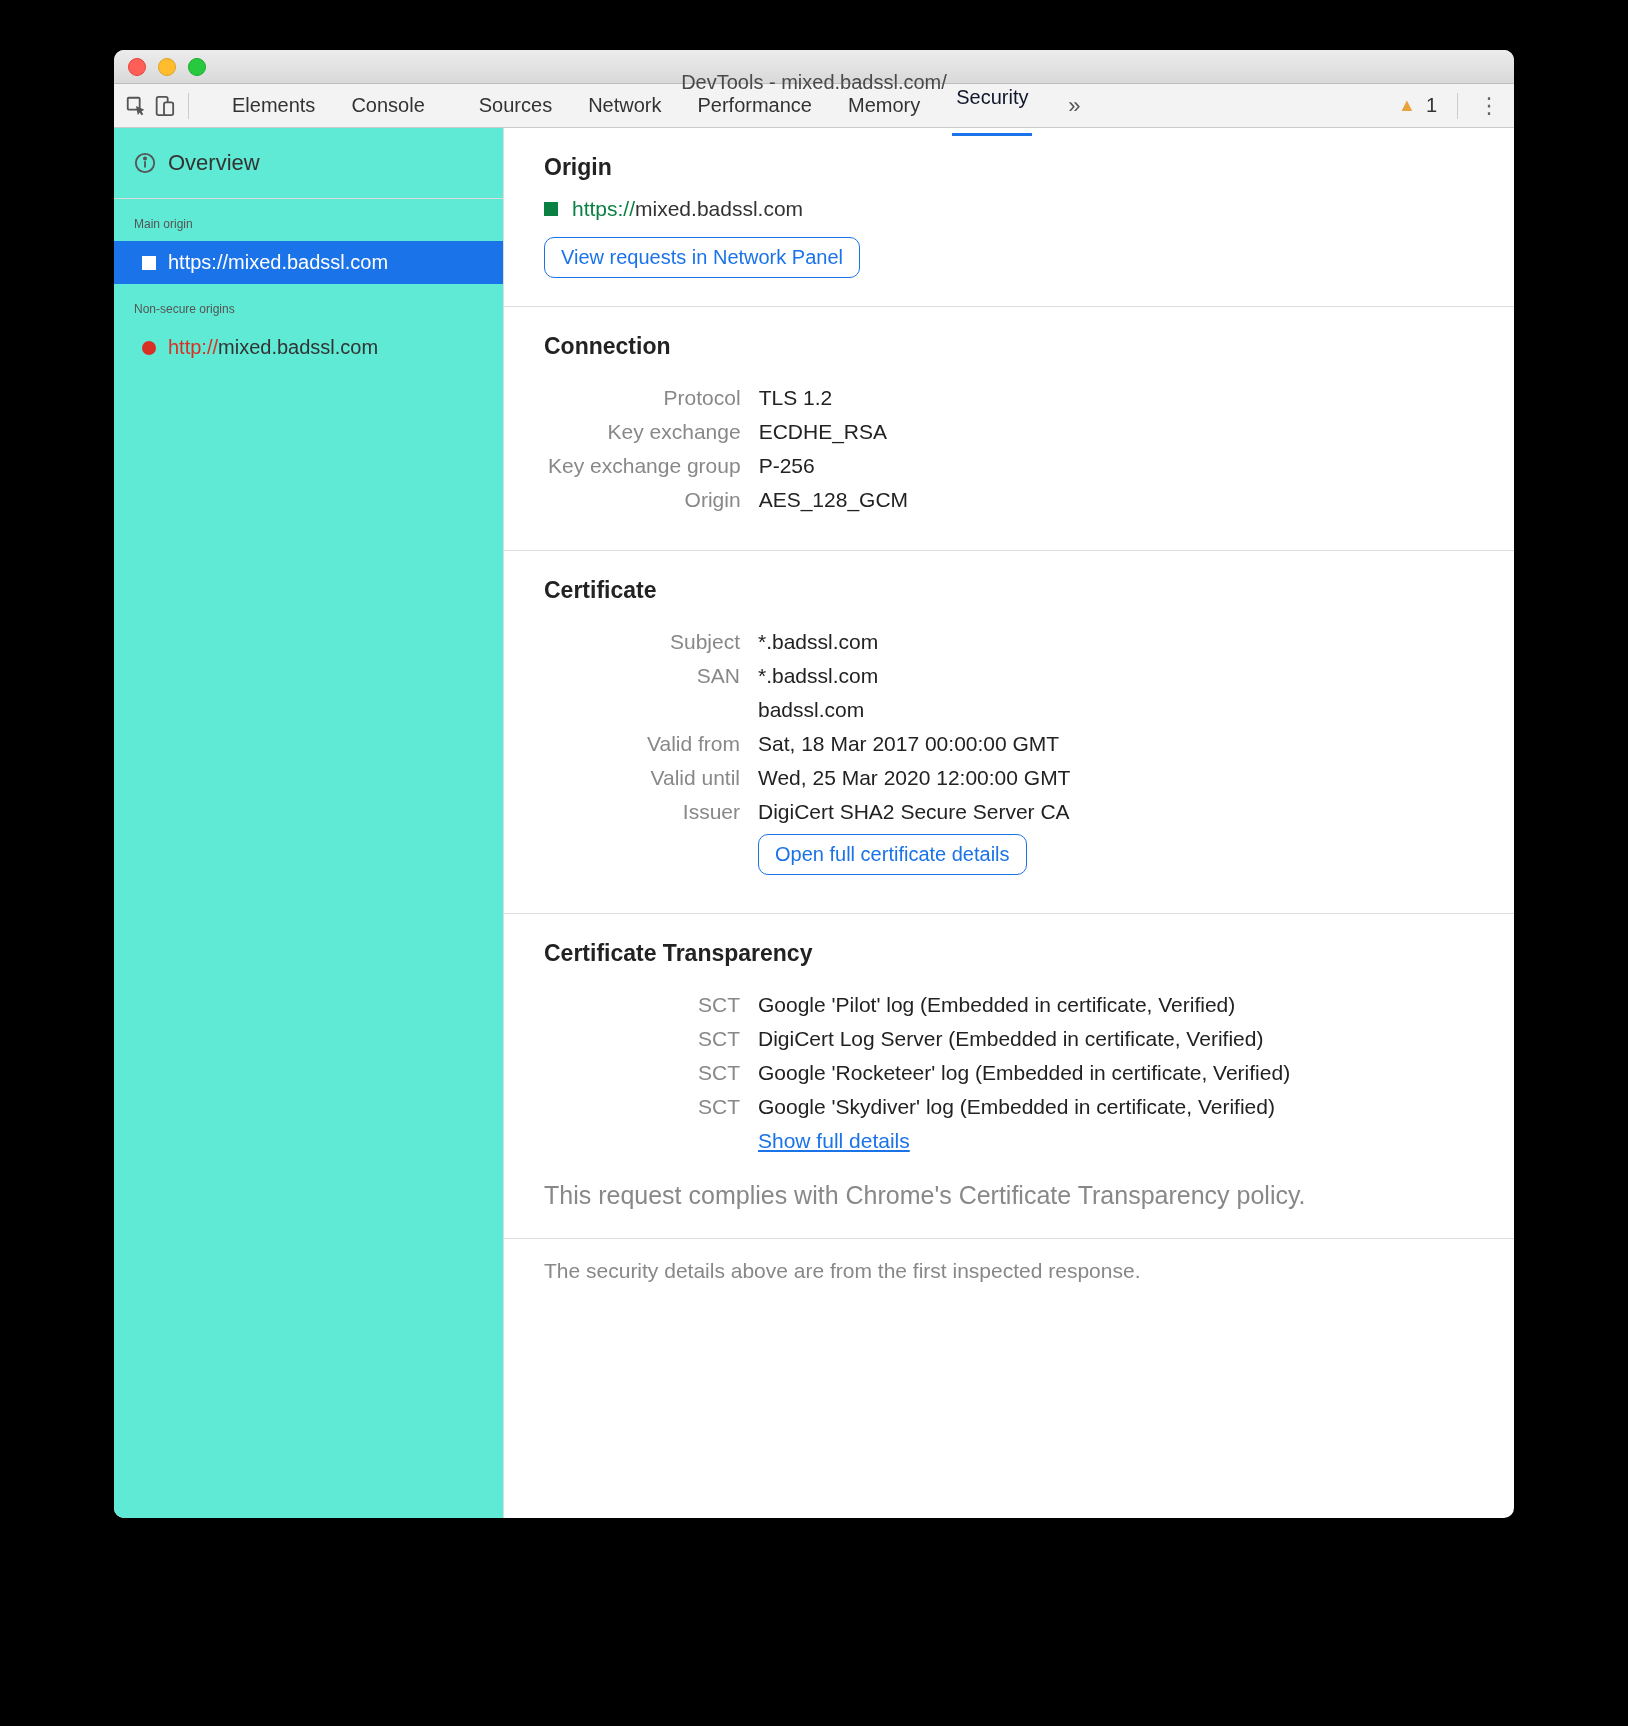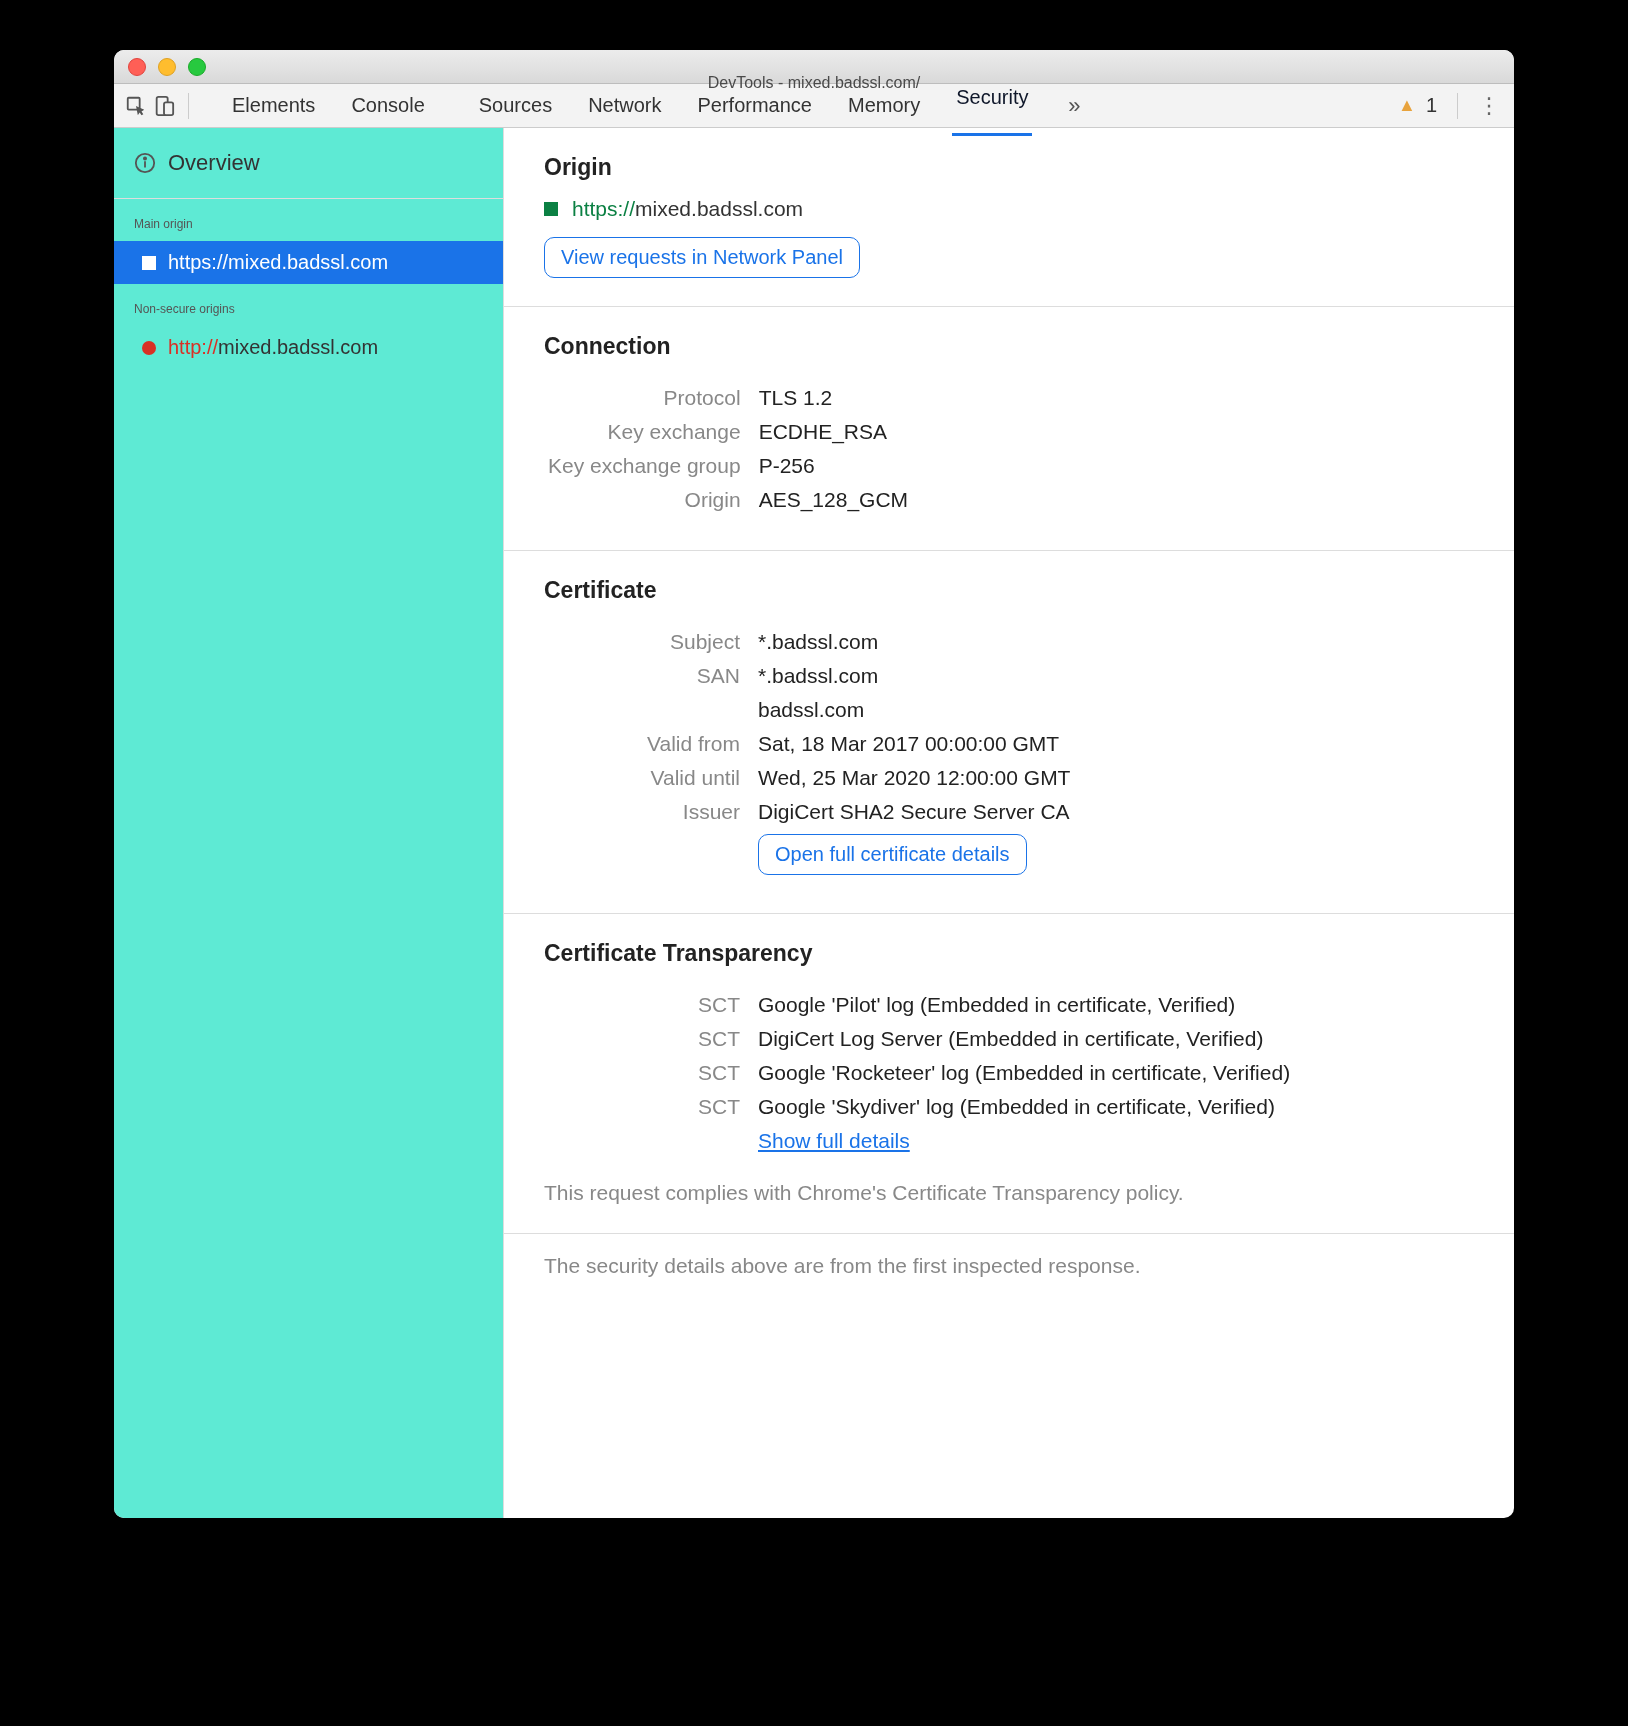--- a/index.html
+++ b/index.html
@@ -26,21 +26,21 @@
     border-bottom: 1px solid #bdbdbd;
     display: flex;
     align-items: center;
     position: relative;
   }
   .traffic { display:flex; gap:12px; margin-left:14px;}
   .tl { width:18px; height:18px; border-radius:50%; }
   .tl.red{background:#ff5f56;border:1px solid #e0443e;}
   .tl.yellow{background:#ffbd2e;border:1px solid #dea123;}
   .tl.green{background:#27c93f;border:1px solid #1aab29;}
-  .title { position:absolute; left:0; right:0; text-align:center; font-size:16px; color:#4a4a4a; pointer-events:none;margin-top:32px;}
+  .title { position:absolute; left:0; right:0; text-align:center; font-size:20px; color:#4a4a4a; pointer-events:none;margin-top:32px;}
   .toolbar {
     height: 44px;
     background:#f3f3f3;
     border-bottom:1px solid #ccc;
     display:flex;
     align-items:center;
     padding:0 8px;
     font-size:20px;
     color:#5a5a5a;
   }
@@ -79,21 +79,21 @@
     border-radius:10px;
     padding:8px 16px;
     font-size:20px;
     cursor:pointer;
   }
   .kv-table { display:table; border-spacing:0 10px; margin-left:4px;}
   .kv-row { display:table-row;}
   .kv-key { display:table-cell; text-align:right; color:#888; padding-right:18px; white-space:nowrap; min-width:210px;}
   .kv-val { display:table-cell; color:#222;}
   .link { color:#1a73e8; text-decoration:underline; cursor:pointer;}
-  .muted { color:#888; font-size:21px;}
+  .muted { color:#888; font-size:25px;}
   .footer-note { padding:20px 40px; color:#888;}
   svg { display:block;}
 </style>
 </head>
 <body>
 
 <div class="window">
   <div class="titlebar">
     <div class="traffic">
       <span class="tl red"></span>

